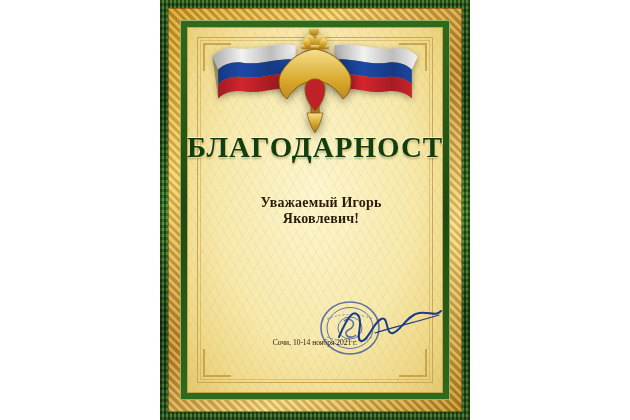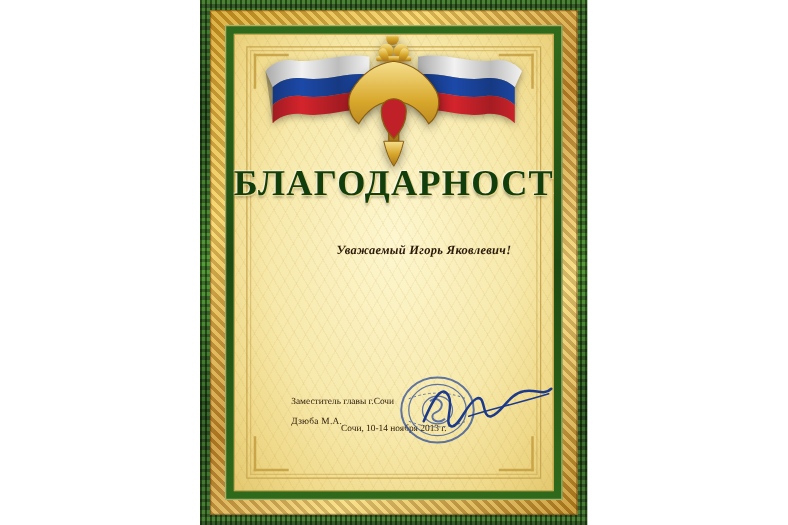--- a/index.html
+++ b/index.html
@@ -162,26 +162,25 @@
   
   .body-block {
     position: absolute;
     left: 46px;
     right: 34px;
     top: 168px;
     z-index: 7;
     color: #2b1a08;
   }
   .salutation {
-    text-align: right;
-    font-size: 10px;
+    text-align: center;
+    font-size: 14px;
     font-weight: bold;
     margin-bottom: 17px;
     letter-spacing: 0.2px;
-    font-style: italic;
   }
   .para {
     font-size: 8px;
     line-height: 1.75;
     text-align: justify;
     text-justify: inter-word;
   }
 
   
   .sign-block {
@@ -334,22 +333,18 @@
         <path d="M25,22 C30,18 36,22 34,27 C32,32 26,30 27,35 C28,39 34,39 37,36" fill="none" stroke="#2b4c9b" stroke-width="1.6"></path>
         <path d="M8,20 q23,-9 46,0" fill="none" stroke="#2b4c9b" stroke-width="0.8" stroke-dasharray="2 2"></path>
         <path d="M8,38 q23,9 46,0" fill="none" stroke="#2b4c9b" stroke-width="0.8" stroke-dasharray="2 2"></path>
       </svg>
 
       <svg class="signature" viewBox="0 0 110 46">
         <path d="M4,34 C14,10 20,6 24,14 C28,22 20,36 26,38 C32,40 38,20 46,16 C54,12 50,32 58,30 C66,28 72,12 84,10 C94,8 100,14 106,8" fill="none" stroke="#1b3a8c" stroke-width="2" stroke-linecap="round"></path>
         <path d="M40,30 C58,24 78,20 104,12" fill="none" stroke="#1b3a8c" stroke-width="1.2" stroke-linecap="round"></path>
       </svg>
 
-      <div class="sign-block">
-        <div>Заместитель главы г.Сочи</div>
-        <div class="sign-name">Дзюба М.А.</div>
-      </div>
-
-      <div class="footer">Сочи, 10-14 ноября 2013 г.</div>
+
+      <div class="footer">Сочи, 10-14 ноября 2021 г.</div>
 
     </div>
   </div>
 </div>
 
 </body></html>

